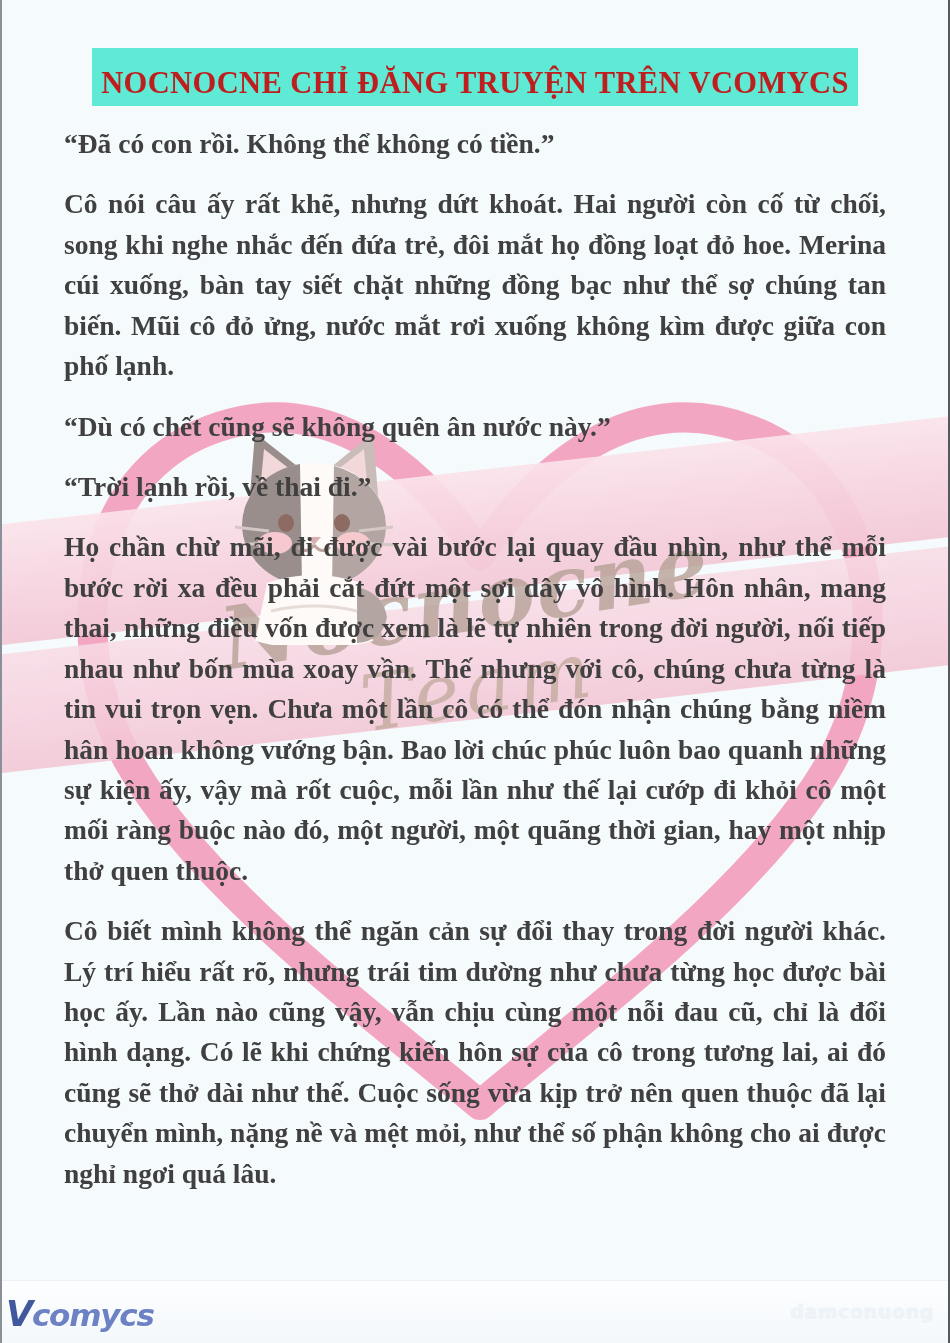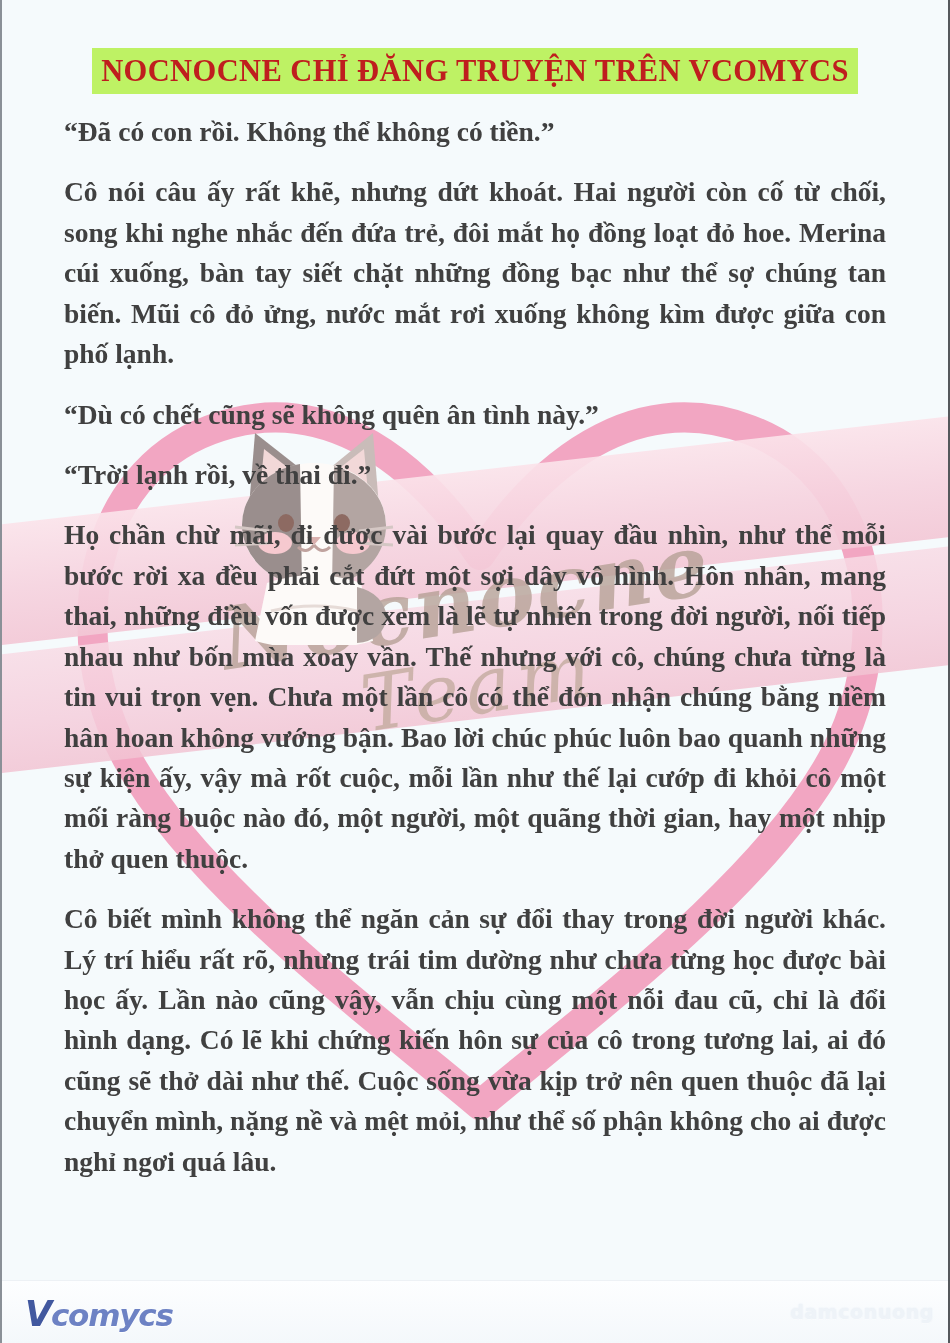--- a/index.html
+++ b/index.html
@@ -91,28 +91,28 @@
     position: relative;
     z-index: 3;
     padding: 0 62px;
   }
   .title-wrap {
     padding-top: 48px;
     text-align: center;
   }
   .title {
     display: inline-block;
-    background: #bef264;
+    background: #5eead4;
     color: #bf1e1e;
     font-family: "Liberation Serif", "DejaVu Serif", serif;
     font-weight: bold;
     font-size: 30.5px;
     letter-spacing: .4px;
     line-height: 1.28;
-    padding: 4px 9px 3px 9px;
+    padding: 16px 9px 3px 9px;
     white-space: nowrap;
   }
   .body-text {
     margin-top: 18px;
   }
   p.para {
     margin: 0 0 20px 0;
     color: #404040;
     font-family: "Liberation Serif", "DejaVu Serif", serif;
     font-weight: bold;
@@ -129,21 +129,21 @@
     left: 0;
     right: 0;
     bottom: 0;
     height: 62px;
     z-index: 4;
     background: linear-gradient(180deg, #fdfeff 0%, #f4f8fb 100%);
     border-top: 1px solid #edf1f5;
   }
   .logo {
     position: absolute;
-    left: 23px;
+    left: 4px;
     top: 13px;
     font-family: "DejaVu Sans", "Liberation Sans", sans-serif;
     font-weight: bold;
     font-size: 31px;
     font-style: italic;
     letter-spacing: -1.2px;
     color: #6d82c4;
     text-shadow: 0 1px 0 #ffffff;
   }
   .logo .v {
@@ -221,21 +221,21 @@
 
   <div class="content">
 
     <div class="title-wrap">
       <span class="title">NOCNOCNE CHỈ ĐĂNG TRUYỆN TRÊN VCOMYCS</span>
     </div>
 
     <div class="body-text">
       <p class="para quote">“Đã có con rồi. Không thể không có tiền.”</p>
       <p class="para">Cô nói câu ấy rất khẽ, nhưng dứt khoát. Hai người còn cố từ chối, song khi nghe nhắc đến đứa trẻ, đôi mắt họ đồng loạt đỏ hoe. Merina cúi xuống, bàn tay siết chặt những đồng bạc như thể sợ chúng tan biến. Mũi cô đỏ ửng, nước mắt rơi xuống không kìm được giữa con phố lạnh.</p>
-      <p class="para quote">“Dù có chết cũng sẽ không quên ân tình này.”</p>
+      <p class="para quote">“Dù có chết cũng sẽ không quên ân nước này.”</p>
       <p class="para quote">“Trời lạnh rồi, về thai đi.”</p>
       <p class="para">Họ chần chừ mãi, đi được vài bước lại quay đầu nhìn, như thể mỗi bước rời xa đều phải cắt đứt một sợi dây vô hình. Hôn nhân, mang thai, những điều vốn được xem là lẽ tự nhiên trong đời người, nối tiếp nhau như bốn mùa xoay vần. Thế nhưng với cô, chúng chưa từng là tin vui trọn vẹn. Chưa một lần cô có thể đón nhận chúng bằng niềm hân hoan không vướng bận. Bao lời chúc phúc luôn bao quanh những sự kiện ấy, vậy mà rốt cuộc, mỗi lần như thế lại cướp đi khỏi cô một mối ràng buộc nào đó, một người, một quãng thời gian, hay một nhịp thở quen thuộc.</p>
       <p class="para last">Cô biết mình không thể ngăn cản sự đổi thay trong đời người khác. Lý trí hiểu rất rõ, nhưng trái tim dường như chưa từng học được bài học ấy. Lần nào cũng vậy, vẫn chịu cùng một nỗi đau cũ, chỉ là đổi hình dạng. Có lẽ khi chứng kiến hôn sự của cô trong tương lai, ai đó cũng sẽ thở dài như thế. Cuộc sống vừa kịp trở nên quen thuộc đã lại chuyển mình, nặng nề và mệt mỏi, như thể số phận không cho ai được nghỉ ngơi quá lâu.</p>
     </div>
 
   </div>
 
   <div class="footer">
     <div class="logo"><span class="v">V</span><span>comycs</span></div>
     <div class="site-mark">damconuong</div>

